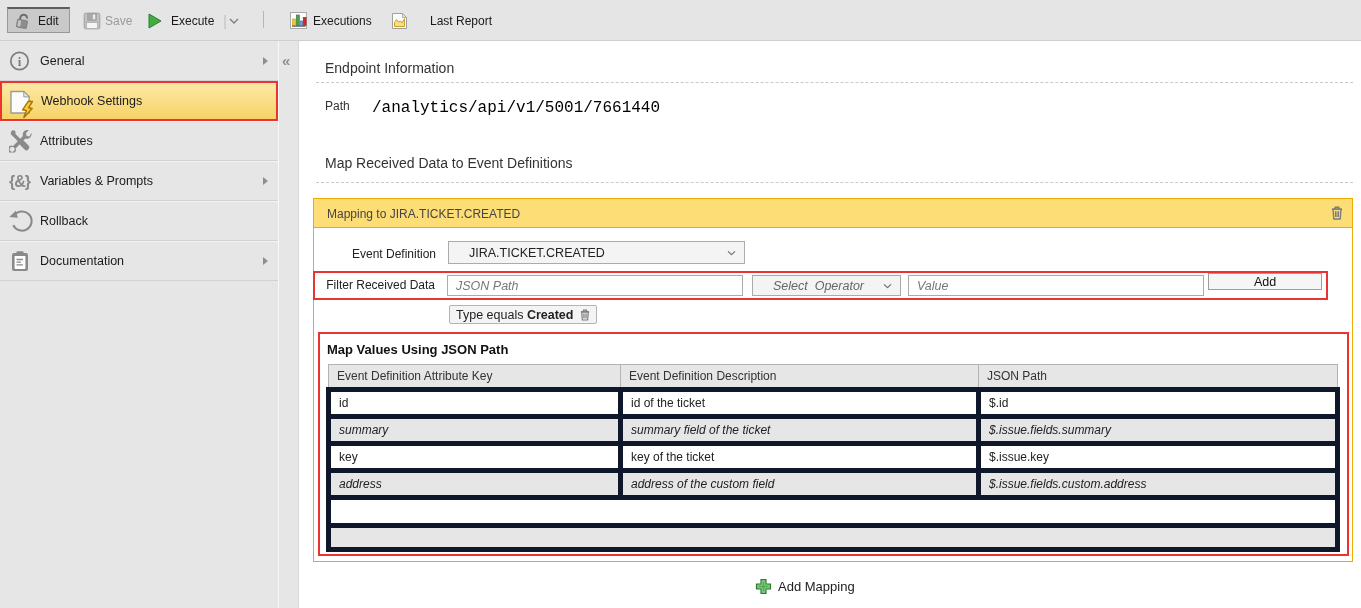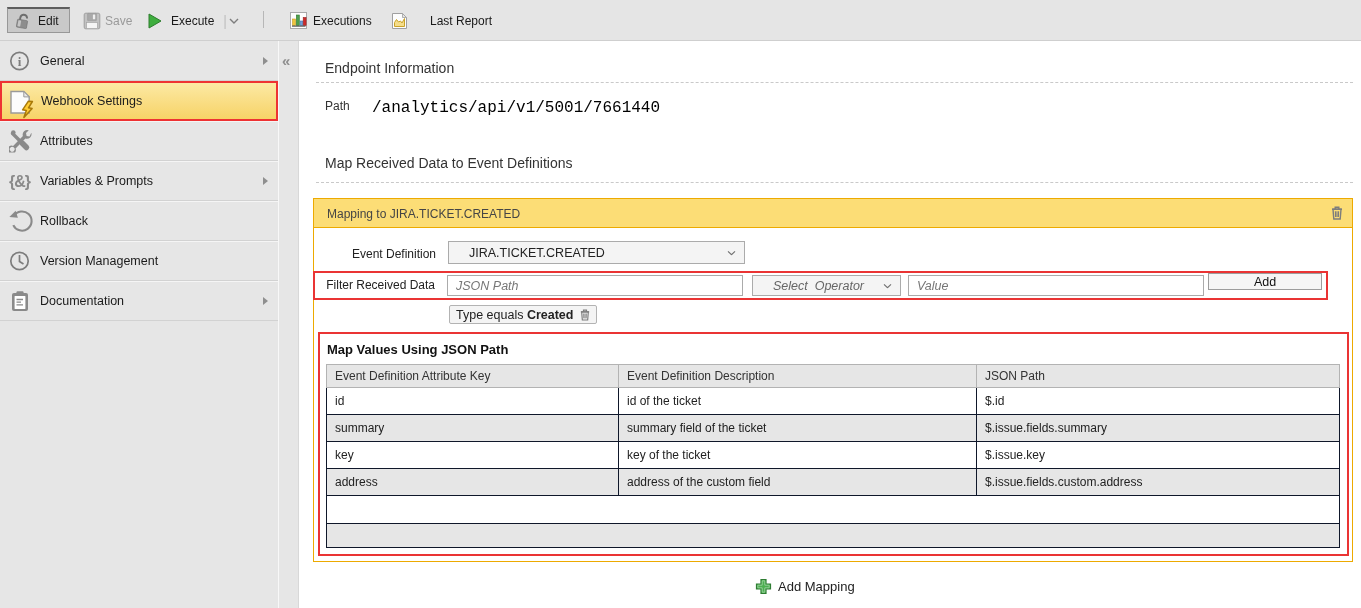--- a/index.html
+++ b/index.html
@@ -38,22 +38,22 @@
 
 .flabel { position:absolute; font-size:12px; color:#222; }
 .sel { position:absolute; background:#f4f4f4; border:1px solid #ababab; font-size:12.5px; color:#222; display:flex; align-items:center; padding-left:20px; }
 .inp { position:absolute; background:#fff; border:1px solid #ababab; font-size:12.5px; font-style:italic; color:#777; display:flex; align-items:center; padding-left:8px; }
 .redbox { position:absolute; border:2px solid #ea3434; }
 .caret { position:absolute; right:8px; top:50%; transform:translateY(-50%); }
 
 
 #mvtable { position:absolute; left:6px; top:30px; width:1014px; border-collapse:collapse; font-size:12px; color:#222;padding-left:48px; }
 #mvtable th { background:#e6e6e6; border:1px solid #b3b3b3; font-weight:normal; text-align:left; padding:4px 8px; height:23px; color:#333; }
-#mvtable td { border:1px solid #0f172a; padding:4px 8px; height:27px;margin-left:20px; }
-#mvtable tr.alt td { background:#e6e6e6; }
+#mvtable td { border:5px solid #0f172a; padding:4px 8px; height:27px;margin-left:20px; }
+#mvtable tr.alt td { background:#e6e6e6;font-style:italic; }
 
 #addmap { position:absolute; left:455px; top:530px; height:30px; display:flex; align-items:center; font-size:13px; color:#222; }
 #mvtable tr.empty td { height:28px; background:#fff; }
 #mvtable tr.foot td { height:24px; background:#e6e6e6; }
 </style>
 </head>
 <body>
 <div id="toolbar">
   <div id="editbtn"></div>
   <div class="tbitem" style="left:16px;">
@@ -151,29 +151,20 @@
     <div class="sicon" style="width:25px; height:25px;">
       <svg width="25" height="25" viewBox="0 0 25 25">
         <path d="M4.3 16.6 A 9.6 9.6 0 1 0 4.9 7.4" fill="none" stroke="#8a8a8a" stroke-width="2.1"></path>
         <path d="M0.4 8.4 L6.6 2.3 L8.9 9.2 Z" fill="#8a8a8a"></path>
       </svg>
     </div>
     <div class="stext">Rollback</div>
   </div>
   <div class="srow">
     <div class="sicon">
-      <svg width="21" height="21" viewBox="0 0 21 21">
-        <circle cx="10.5" cy="10.5" r="8.7" fill="none" stroke="#7d7d7d" stroke-width="1.7"></circle>
-        <path d="M10.5 4.5 L10.5 11 L14.5 13.5" fill="none" stroke="#7d7d7d" stroke-width="1.7"></path>
-      </svg>
-    </div>
-    <div class="stext">Version Management</div>
-  </div>
-  <div class="srow">
-    <div class="sicon">
       <svg width="20" height="22" viewBox="0 0 20 22">
         <rect x="2" y="2.5" width="16" height="18" rx="2" fill="#8a8a8a"></rect>
         <rect x="6.5" y="0.8" width="7" height="3.4" rx="1" fill="#8a8a8a"></rect>
         <rect x="4.6" y="5.4" width="10.8" height="13" rx="0.5" fill="#fff"></rect>
         <path d="M6.5 9 L13 9 M6.5 11.7 L11 11.7 M6.5 14.4 L13 14.4" stroke="#8a8a8a" stroke-width="1.3"></path>
       </svg>
     </div>
     <div class="stext">Documentation</div>
     <div class="sarrow"></div>
   </div>

